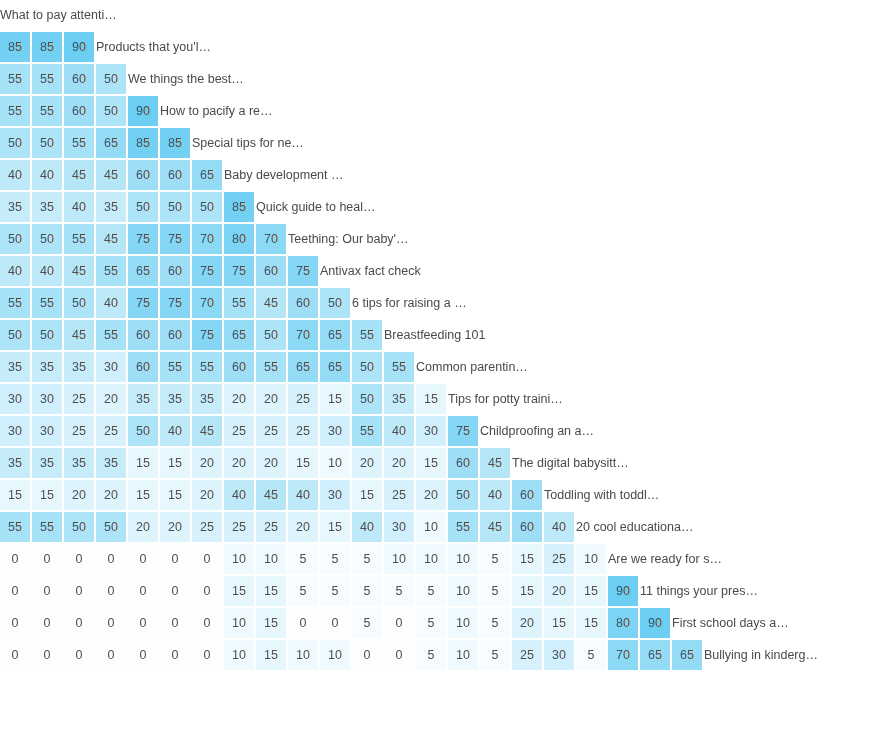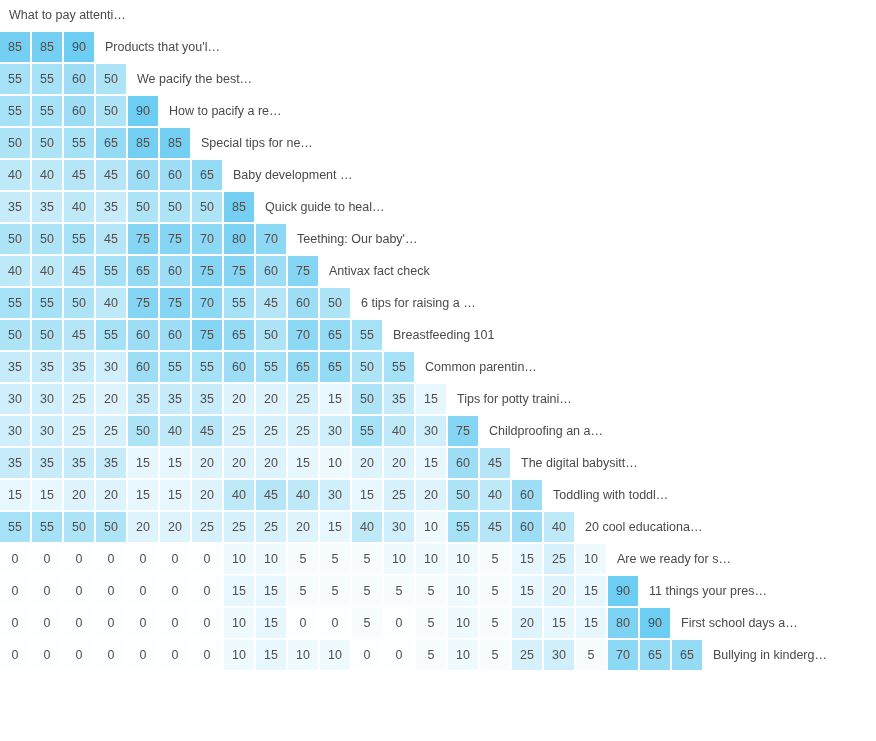--- a/index.html
+++ b/index.html
@@ -44,34 +44,34 @@
   }
 
   .hm-label {
     display: inline-block;
     vertical-align: top;
     height: 30px;
     line-height: 30px;
     font-size: 12.5px;
     font-family: "Liberation Sans", sans-serif;
     color: #4a4a4a;
-    padding-left: 9px;
+    padding-left: 0;
     white-space: nowrap;
     overflow: hidden;
     text-overflow: ellipsis;
     max-width: 300px;
   }
 </style>
 </head>
 <body>
 
 <div id="heatmap">
     <div class="hm-row"><div class="hm-label">What to pay attenti…</div></div>
     <div class="hm-row"><div class="hm-cell" style="background: rgb(116, 208, 242);">85</div><div class="hm-cell" style="background: rgb(116, 208, 242);">85</div><div class="hm-cell" style="background: rgb(107, 206, 242);">90</div><div class="hm-label">Products that you'l…</div></div>
-    <div class="hm-row"><div class="hm-cell" style="background: rgb(165, 225, 247);">55</div><div class="hm-cell" style="background: rgb(165, 225, 247);">55</div><div class="hm-cell" style="background: rgb(157, 222, 246);">60</div><div class="hm-cell" style="background: rgb(173, 228, 248);">50</div><div class="hm-label">We pacify the best…</div></div>
+    <div class="hm-row"><div class="hm-cell" style="background: rgb(165, 225, 247);">55</div><div class="hm-cell" style="background: rgb(165, 225, 247);">55</div><div class="hm-cell" style="background: rgb(157, 222, 246);">60</div><div class="hm-cell" style="background: rgb(173, 228, 248);">50</div><div class="hm-label">We things the best…</div></div>
     <div class="hm-row"><div class="hm-cell" style="background: rgb(165, 225, 247);">55</div><div class="hm-cell" style="background: rgb(165, 225, 247);">55</div><div class="hm-cell" style="background: rgb(157, 222, 246);">60</div><div class="hm-cell" style="background: rgb(173, 228, 248);">50</div><div class="hm-cell" style="background: rgb(107, 206, 242);">90</div><div class="hm-label">How to pacify a re…</div></div>
     <div class="hm-row"><div class="hm-cell" style="background: rgb(173, 228, 248);">50</div><div class="hm-cell" style="background: rgb(173, 228, 248);">50</div><div class="hm-cell" style="background: rgb(165, 225, 247);">55</div><div class="hm-cell" style="background: rgb(148, 219, 245);">65</div><div class="hm-cell" style="background: rgb(116, 208, 242);">85</div><div class="hm-cell" style="background: rgb(116, 208, 242);">85</div><div class="hm-label">Special tips for ne…</div></div>
     <div class="hm-row"><div class="hm-cell" style="background: rgb(189, 233, 249);">40</div><div class="hm-cell" style="background: rgb(189, 233, 249);">40</div><div class="hm-cell" style="background: rgb(181, 230, 248);">45</div><div class="hm-cell" style="background: rgb(181, 230, 248);">45</div><div class="hm-cell" style="background: rgb(157, 222, 246);">60</div><div class="hm-cell" style="background: rgb(157, 222, 246);">60</div><div class="hm-cell" style="background: rgb(148, 219, 245);">65</div><div class="hm-label">Baby development …</div></div>
     <div class="hm-row"><div class="hm-cell" style="background: rgb(198, 236, 250);">35</div><div class="hm-cell" style="background: rgb(198, 236, 250);">35</div><div class="hm-cell" style="background: rgb(189, 233, 249);">40</div><div class="hm-cell" style="background: rgb(198, 236, 250);">35</div><div class="hm-cell" style="background: rgb(173, 228, 248);">50</div><div class="hm-cell" style="background: rgb(173, 228, 248);">50</div><div class="hm-cell" style="background: rgb(173, 228, 248);">50</div><div class="hm-cell" style="background: rgb(116, 208, 242);">85</div><div class="hm-label">Quick guide to heal…</div></div>
     <div class="hm-row"><div class="hm-cell" style="background: rgb(173, 228, 248);">50</div><div class="hm-cell" style="background: rgb(173, 228, 248);">50</div><div class="hm-cell" style="background: rgb(165, 225, 247);">55</div><div class="hm-cell" style="background: rgb(181, 230, 248);">45</div><div class="hm-cell" style="background: rgb(132, 214, 244);">75</div><div class="hm-cell" style="background: rgb(132, 214, 244);">75</div><div class="hm-cell" style="background: rgb(140, 217, 245);">70</div><div class="hm-cell" style="background: rgb(124, 211, 243);">80</div><div class="hm-cell" style="background: rgb(140, 217, 245);">70</div><div class="hm-label">Teething: Our baby'…</div></div>
     <div class="hm-row"><div class="hm-cell" style="background: rgb(189, 233, 249);">40</div><div class="hm-cell" style="background: rgb(189, 233, 249);">40</div><div class="hm-cell" style="background: rgb(181, 230, 248);">45</div><div class="hm-cell" style="background: rgb(165, 225, 247);">55</div><div class="hm-cell" style="background: rgb(148, 219, 245);">65</div><div class="hm-cell" style="background: rgb(157, 222, 246);">60</div><div class="hm-cell" style="background: rgb(132, 214, 244);">75</div><div class="hm-cell" style="background: rgb(132, 214, 244);">75</div><div class="hm-cell" style="background: rgb(157, 222, 246);">60</div><div class="hm-cell" style="background: rgb(132, 214, 244);">75</div><div class="hm-label">Antivax fact check</div></div>
     <div class="hm-row"><div class="hm-cell" style="background: rgb(165, 225, 247);">55</div><div class="hm-cell" style="background: rgb(165, 225, 247);">55</div><div class="hm-cell" style="background: rgb(173, 228, 248);">50</div><div class="hm-cell" style="background: rgb(189, 233, 249);">40</div><div class="hm-cell" style="background: rgb(132, 214, 244);">75</div><div class="hm-cell" style="background: rgb(132, 214, 244);">75</div><div class="hm-cell" style="background: rgb(140, 217, 245);">70</div><div class="hm-cell" style="background: rgb(165, 225, 247);">55</div><div class="hm-cell" style="background: rgb(181, 230, 248);">45</div><div class="hm-cell" style="background: rgb(157, 222, 246);">60</div><div class="hm-cell" style="background: rgb(173, 228, 248);">50</div><div class="hm-label">6 tips for raising a …</div></div>
     <div class="hm-row"><div class="hm-cell" style="background: rgb(173, 228, 248);">50</div><div class="hm-cell" style="background: rgb(173, 228, 248);">50</div><div class="hm-cell" style="background: rgb(181, 230, 248);">45</div><div class="hm-cell" style="background: rgb(165, 225, 247);">55</div><div class="hm-cell" style="background: rgb(157, 222, 246);">60</div><div class="hm-cell" style="background: rgb(157, 222, 246);">60</div><div class="hm-cell" style="background: rgb(132, 214, 244);">75</div><div class="hm-cell" style="background: rgb(148, 219, 245);">65</div><div class="hm-cell" style="background: rgb(173, 228, 248);">50</div><div class="hm-cell" style="background: rgb(140, 217, 245);">70</div><div class="hm-cell" style="background: rgb(148, 219, 245);">65</div><div class="hm-cell" style="background: rgb(165, 225, 247);">55</div><div class="hm-label">Breastfeeding 101</div></div>
     <div class="hm-row"><div class="hm-cell" style="background: rgb(198, 236, 250);">35</div><div class="hm-cell" style="background: rgb(198, 236, 250);">35</div><div class="hm-cell" style="background: rgb(198, 236, 250);">35</div><div class="hm-cell" style="background: rgb(206, 239, 251);">30</div><div class="hm-cell" style="background: rgb(157, 222, 246);">60</div><div class="hm-cell" style="background: rgb(165, 225, 247);">55</div><div class="hm-cell" style="background: rgb(165, 225, 247);">55</div><div class="hm-cell" style="background: rgb(157, 222, 246);">60</div><div class="hm-cell" style="background: rgb(165, 225, 247);">55</div><div class="hm-cell" style="background: rgb(148, 219, 245);">65</div><div class="hm-cell" style="background: rgb(148, 219, 245);">65</div><div class="hm-cell" style="background: rgb(173, 228, 248);">50</div><div class="hm-cell" style="background: rgb(165, 225, 247);">55</div><div class="hm-label">Common parentin…</div></div>
     <div class="hm-row"><div class="hm-cell" style="background: rgb(206, 239, 251);">30</div><div class="hm-cell" style="background: rgb(206, 239, 251);">30</div><div class="hm-cell" style="background: rgb(214, 241, 251);">25</div><div class="hm-cell" style="background: rgb(222, 244, 252);">20</div><div class="hm-cell" style="background: rgb(198, 236, 250);">35</div><div class="hm-cell" style="background: rgb(198, 236, 250);">35</div><div class="hm-cell" style="background: rgb(198, 236, 250);">35</div><div class="hm-cell" style="background: rgb(222, 244, 252);">20</div><div class="hm-cell" style="background: rgb(222, 244, 252);">20</div><div class="hm-cell" style="background: rgb(214, 241, 251);">25</div><div class="hm-cell" style="background: rgb(230, 247, 253);">15</div><div class="hm-cell" style="background: rgb(173, 228, 248);">50</div><div class="hm-cell" style="background: rgb(198, 236, 250);">35</div><div class="hm-cell" style="background: rgb(230, 247, 253);">15</div><div class="hm-label">Tips for potty traini…</div></div>

